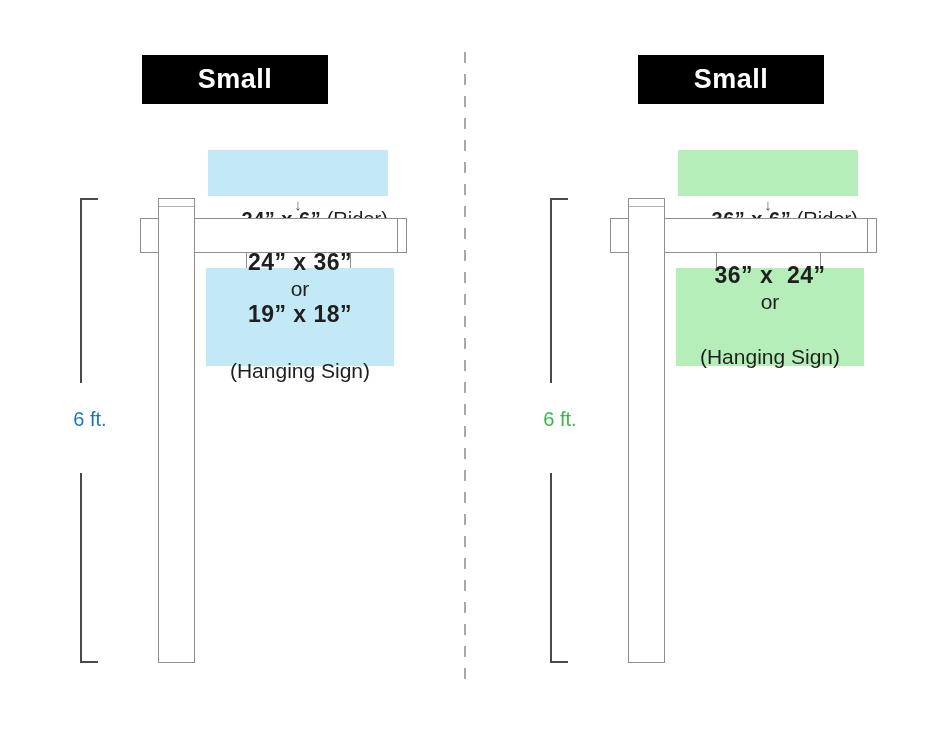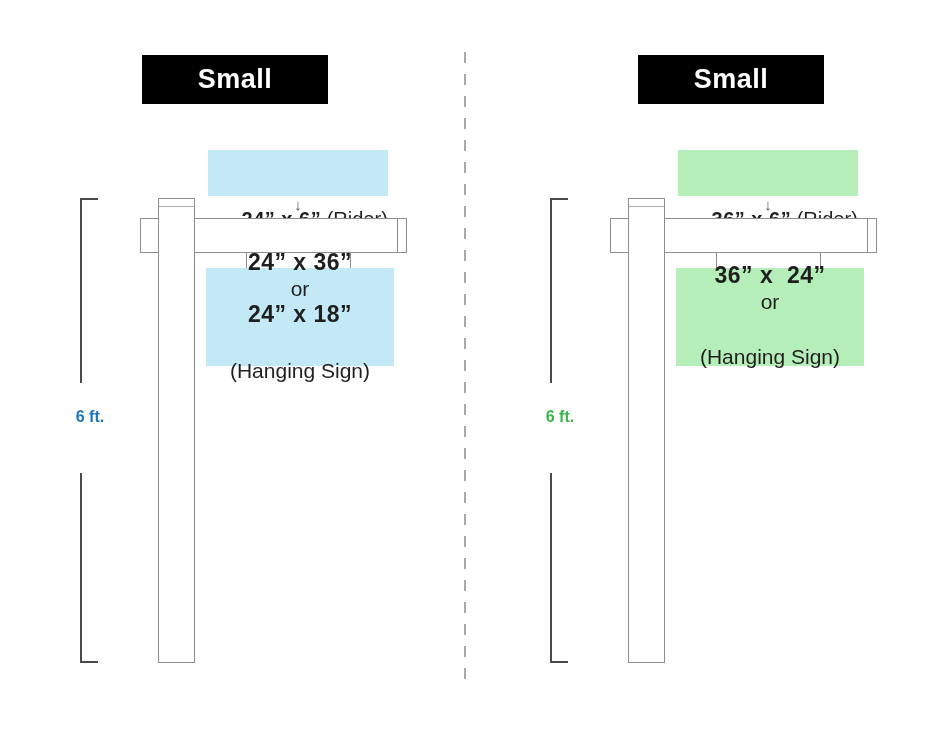--- a/index.html
+++ b/index.html
@@ -137,22 +137,22 @@
     border-top: 2px solid #4a4a4a;
   }
   .bracket-tick.tick-top    { top: 198px; }
   .bracket-tick.tick-bottom { top: 661px; }
 
   .height-label {
     position: absolute;
     left: 54px; top: 408px;
     width: 72px;
     text-align: center;
-    font-size: 16px;
-    font-weight: bold;
+    font-size: 20px;
+    font-weight: normal;
     white-space: pre;
   }
 </style>
 </head>
 <body>
 
 <div class="canvas">
 
   <div class="divider"></div>
 
@@ -172,21 +172,21 @@
     <div class="post">
       <div class="post-seam"></div>
     </div>
 
     <div class="hanger h1"></div>
     <div class="hanger h2"></div>
 
     <div class="sign-box" style="background: rgb(195, 233, 246);">
       <div class="sign-dim">24” x 36”</div>
       <div class="sign-or">or</div>
-      <div class="sign-dim">24” x 18”</div>
+      <div class="sign-dim">19” x 18”</div>
       <div class="sign-caption">(Hanging Sign)</div>
     </div>
 
     <div class="bracket-tick tick-top"></div>
     <div class="bracket-seg seg-top"></div>
     <div class="bracket-seg seg-bottom"></div>
     <div class="bracket-tick tick-bottom"></div>
 
     <div class="height-label" style="color: rgb(27, 117, 188);">6 ft.</div>
   </section>

